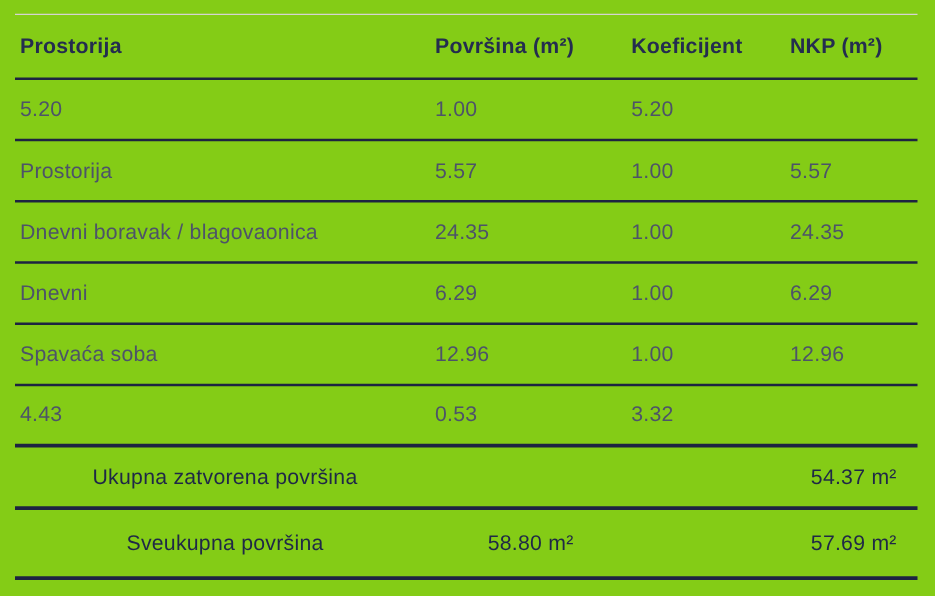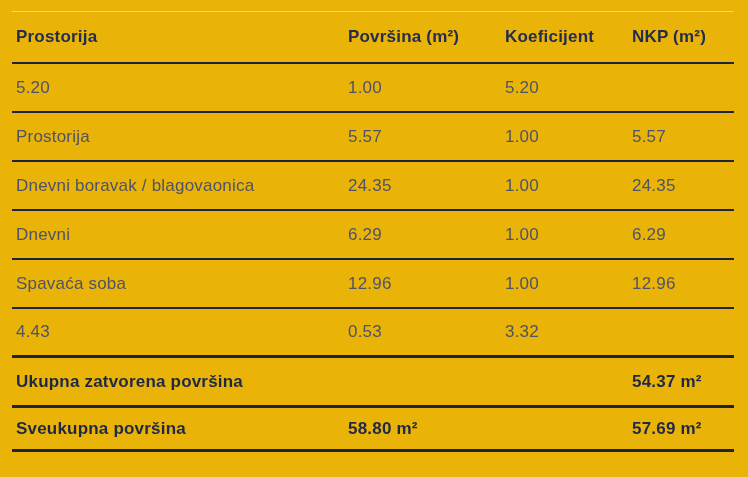--- a/index.html
+++ b/index.html
@@ -3,21 +3,21 @@
 <meta charset="utf-8">
 <style>
   html, body {
     margin: 0;
     padding: 0;
   }
   .page {
     position: relative;
     width: 748px;
     height: 477px;
-    background: #eab308;
+    background: #84cc16;
     font-family: "Liberation Sans", sans-serif;
     overflow: hidden;
     box-sizing: border-box;
   }
   .table {
     position: absolute;
     left: 12px;
     right: 14px;
     top: 11px;
     border-top: 1px solid #d5d4d1;
@@ -43,27 +43,28 @@
   .row.header .cell {
     color: #242d4f;
     font-weight: 600;
   }
   .row.total {
     border-bottom-width: 3px;
     height: 50px;
   }
   .row.total .cell {
     color: #1f2847;
-    font-weight: 700;
+    font-weight: 400;
+    text-align: center;
   }
   .row.loggia {
     border-bottom-width: 3px;
   }
   .row.grand {
-    height: 44px;
+    height: 56px;
   }
 </style>
 </head>
 <body>
 
 <div class="page">
   <div class="table">
 
     <div class="row header">
       <div class="cell">Prostorija</div>

